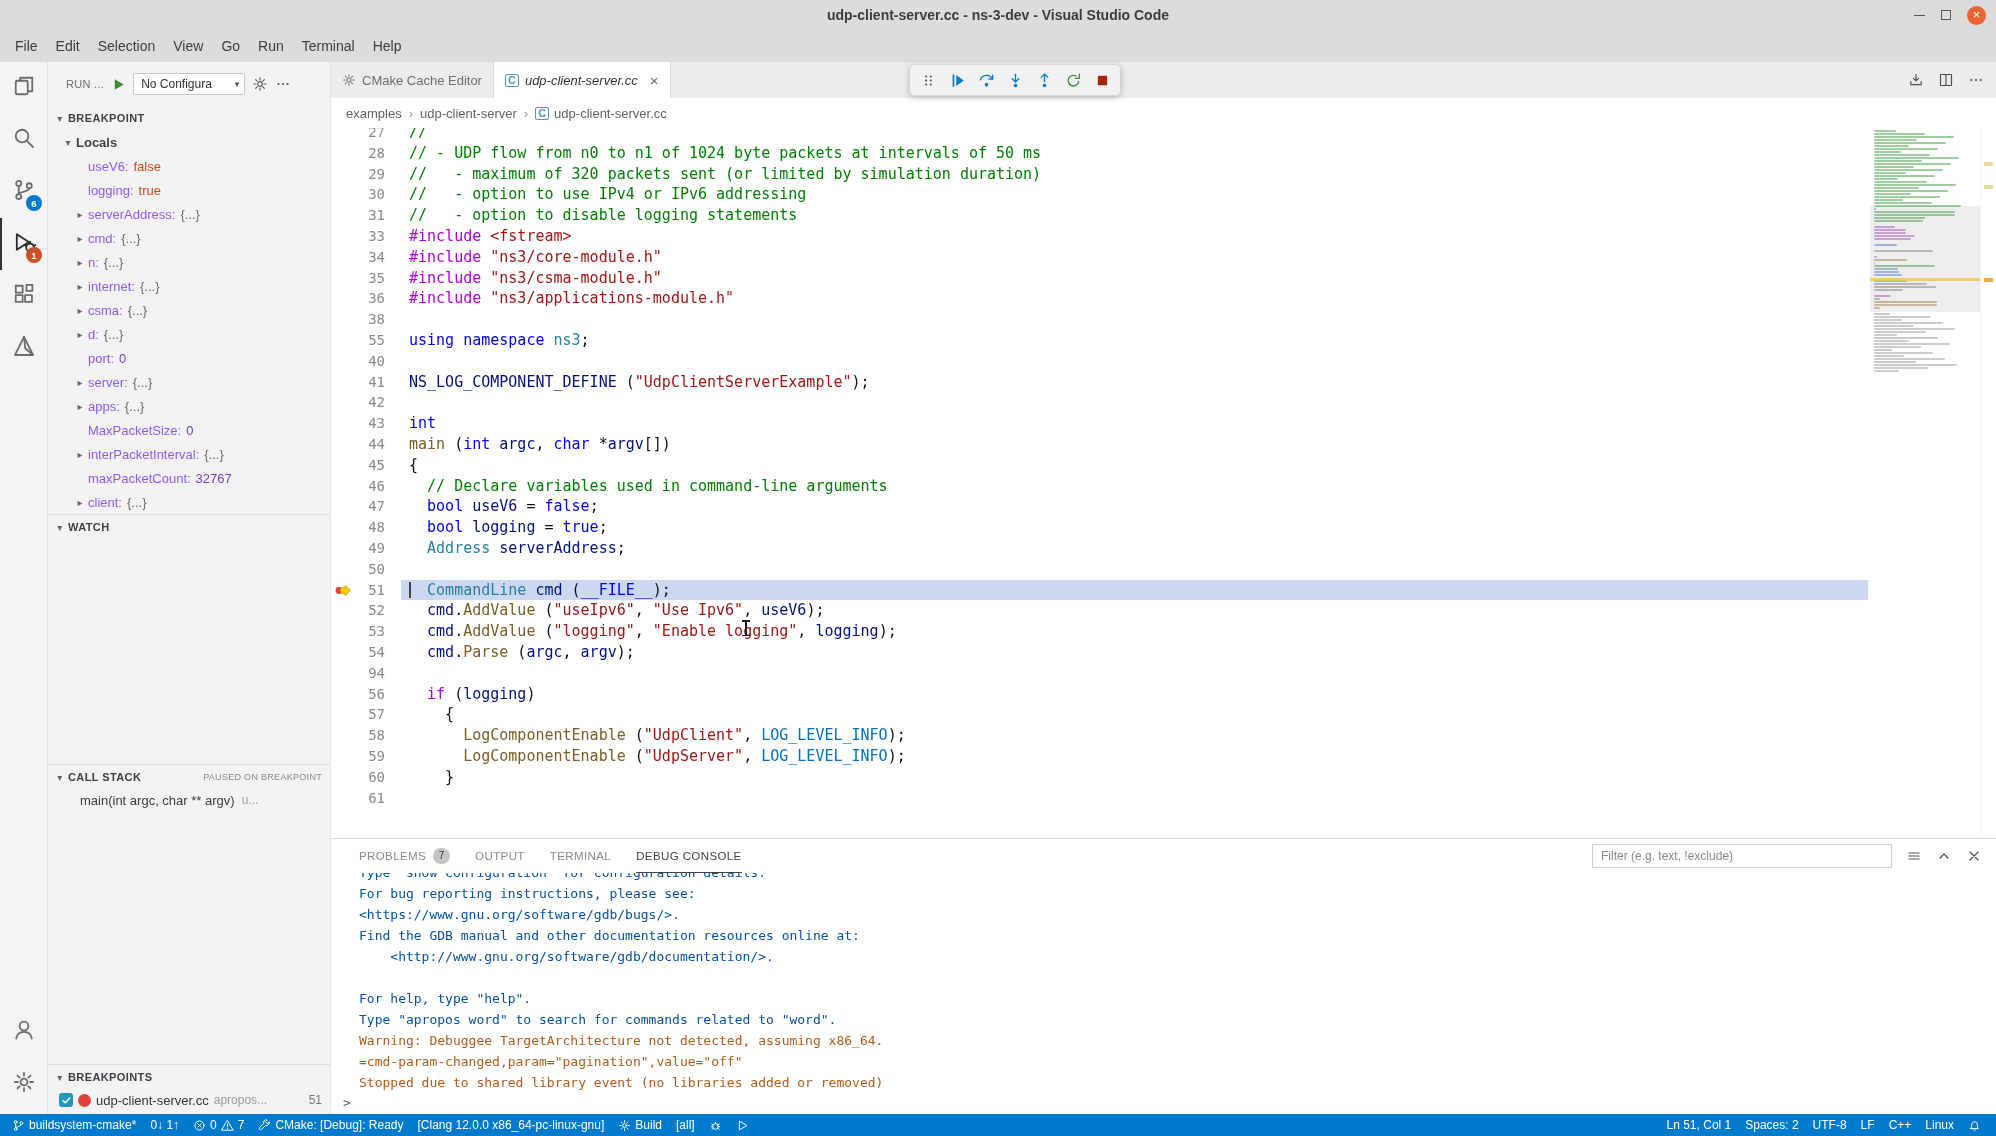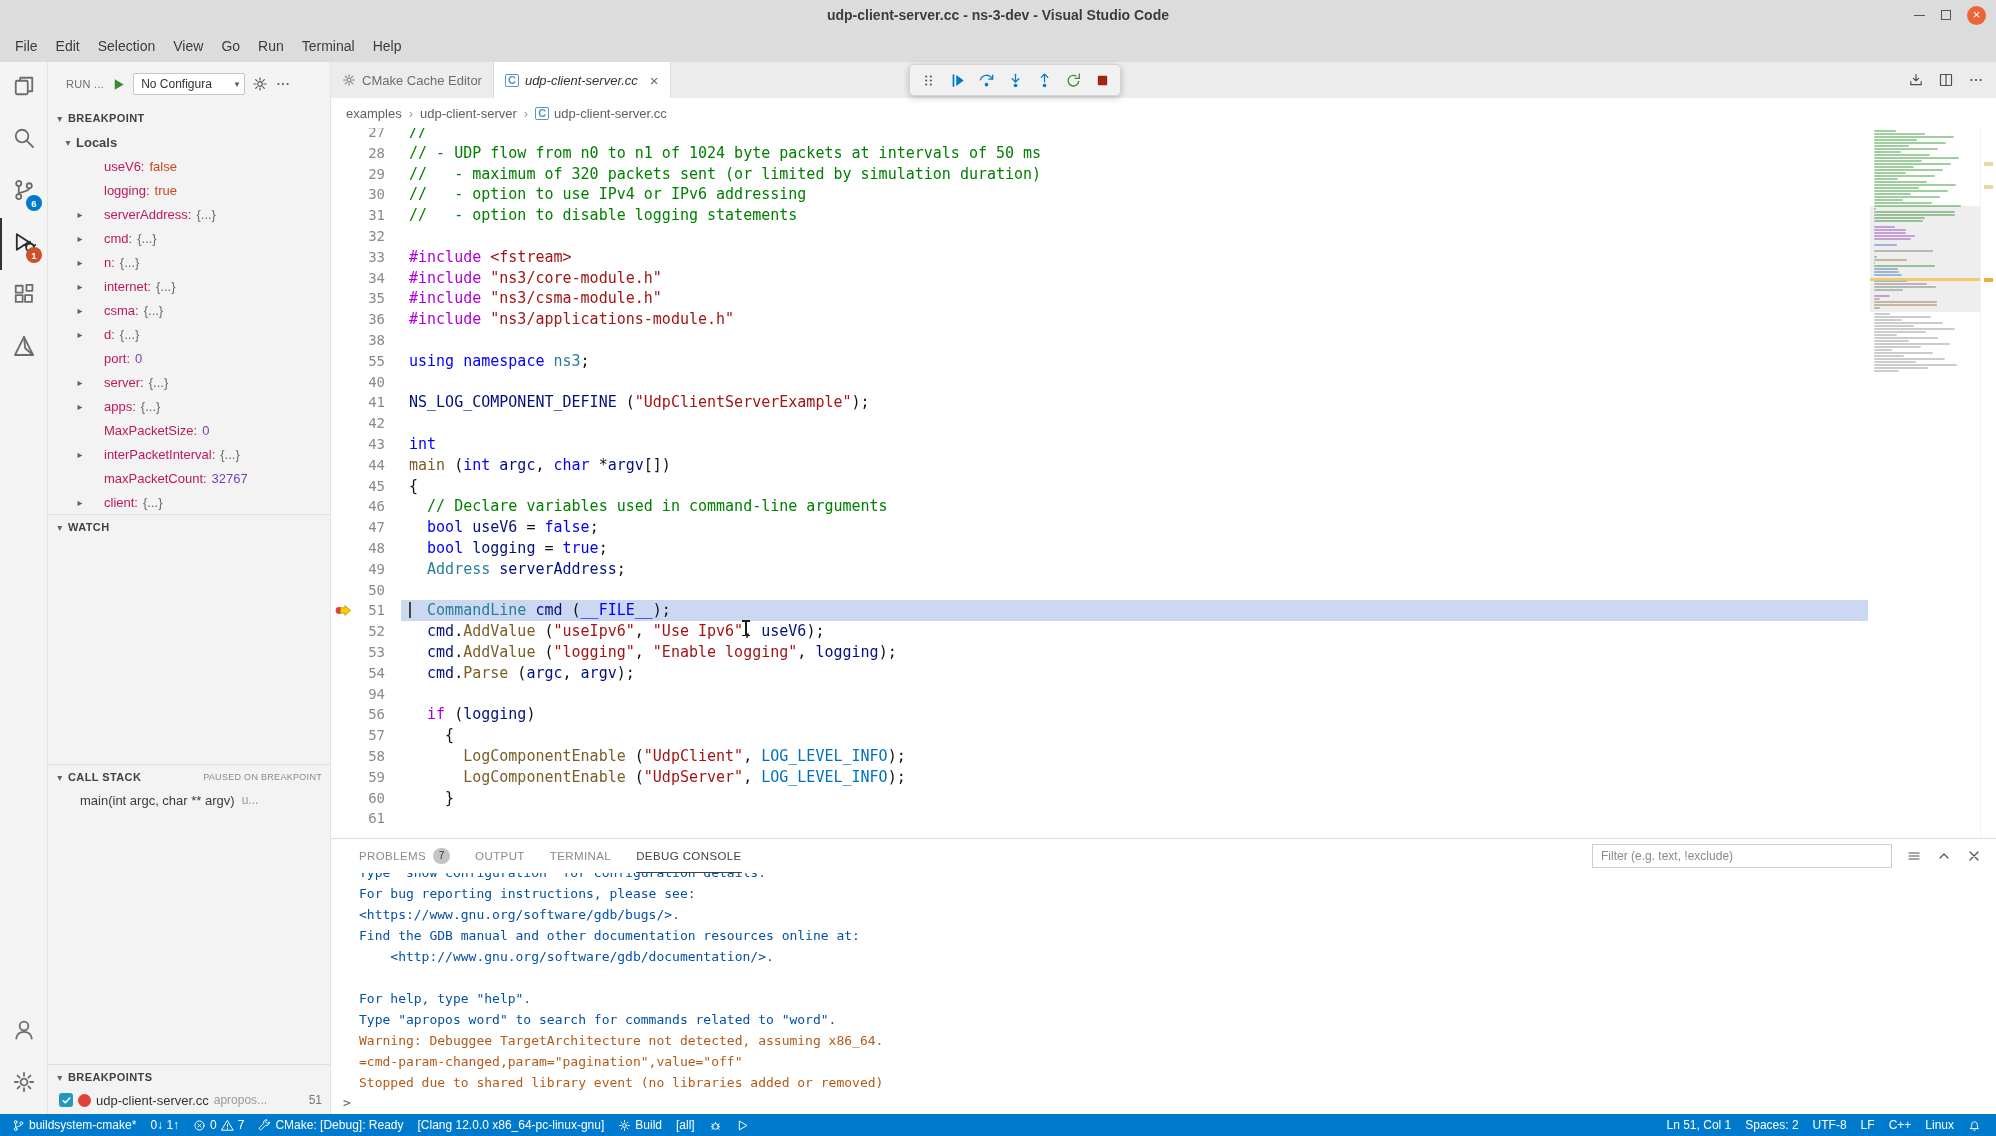--- a/index.html
+++ b/index.html
@@ -47,21 +47,21 @@
   .sec-watch{height:250px;flex:none;border-top:1px solid #e0e0e0;}
   .sec-stack{height:300px;flex:none;border-top:1px solid #e0e0e0;}
   .sec-bps{flex:1;border-top:1px solid #e0e0e0;}
   .section-header{height:24px;flex:none;display:flex;align-items:center;padding:0 8px 0 4px;font-size:11px;font-weight:700;color:#3f3f46;letter-spacing:.4px;}
   .twist{width:16px;text-align:center;font-family:"DejaVu Sans",sans-serif;font-size:10px;color:#646465;font-weight:400;flex:none;}
   .hdr-badge{margin-left:auto;font-size:9px;font-weight:400;color:#8a8a8a;letter-spacing:.3px;}
   .row{height:24px;display:flex;align-items:center;white-space:nowrap;overflow:hidden;}
   .scope-row{padding-left:12px;font-weight:700;color:#444;}
   .var-row{padding-left:40px;}
   .var-row.expandable{padding-left:24px;}
-  .vn{color:#be185d;margin-right:5px;margin-left:16px;}
+  .vn{color:#8b5cf6;margin-right:5px;}
   .vv-bool{color:#d1451e;}
   .vv-num{color:#7a3db8;}
   .vv-obj{color:#6b6b6b;}
   .frame-row{height:22px;display:flex;align-items:center;padding-left:32px;white-space:nowrap;}
   .frame-file{color:#9a9a9a;font-size:12px;margin-left:7px;}
   .bp-row{height:22px;display:flex;align-items:center;padding:0 8px 0 11px;gap:5px;white-space:nowrap;}
   .bp-check{width:14px;height:14px;border-radius:3px;background:#2596be;display:flex;align-items:center;justify-content:center;flex:none;}
   .bp-check svg{width:11px;height:11px;}
   .bp-dot{width:13px;height:13px;border-radius:50%;background:#e2403a;flex:none;}
   .bp-file{color:#333;}
@@ -505,21 +505,20 @@
           </div>
 
         <div class="editor-body">
           <div class="code-scroll">
             <div class="code-lines">
                 <div class="code-line"><span class="glyph"></span><span class="lnum">27</span><span class="lcontent"><span class="tk-c">//</span></span></div>
                 <div class="code-line"><span class="glyph"></span><span class="lnum">28</span><span class="lcontent"><span class="tk-c">// - UDP flow from n0 to n1 of 1024 byte packets at intervals of 50 ms</span></span></div>
                 <div class="code-line"><span class="glyph"></span><span class="lnum">29</span><span class="lcontent"><span class="tk-c">//   - maximum of 320 packets sent (or limited by simulation duration)</span></span></div>
                 <div class="code-line"><span class="glyph"></span><span class="lnum">30</span><span class="lcontent"><span class="tk-c">//   - option to use IPv4 or IPv6 addressing</span></span></div>
                 <div class="code-line"><span class="glyph"></span><span class="lnum">31</span><span class="lcontent"><span class="tk-c">//   - option to disable logging statements</span></span></div>
-                <div class="code-line"><span class="glyph"></span><span class="lnum">32</span><span class="lcontent"><span class="tk-d">&nbsp;</span></span></div>
                 <div class="code-line"><span class="glyph"></span><span class="lnum">33</span><span class="lcontent"><span class="tk-p">#include </span><span class="tk-s">&lt;fstream&gt;</span></span></div>
                 <div class="code-line"><span class="glyph"></span><span class="lnum">34</span><span class="lcontent"><span class="tk-p">#include </span><span class="tk-s">"ns3/core-module.h"</span></span></div>
                 <div class="code-line"><span class="glyph"></span><span class="lnum">35</span><span class="lcontent"><span class="tk-p">#include </span><span class="tk-s">"ns3/csma-module.h"</span></span></div>
                 <div class="code-line"><span class="glyph"></span><span class="lnum">36</span><span class="lcontent"><span class="tk-p">#include </span><span class="tk-s">"ns3/applications-module.h"</span></span></div>
                 <div class="code-line"><span class="glyph"></span><span class="lnum">38</span><span class="lcontent"><span class="tk-d">&nbsp;</span></span></div>
                 <div class="code-line"><span class="glyph"></span><span class="lnum">55</span><span class="lcontent"><span class="tk-k">using</span><span class="tk-d"> </span><span class="tk-k">namespace</span><span class="tk-d"> </span><span class="tk-t">ns3</span><span class="tk-d">;</span></span></div>
                 <div class="code-line"><span class="glyph"></span><span class="lnum">40</span><span class="lcontent"><span class="tk-d">&nbsp;</span></span></div>
                 <div class="code-line"><span class="glyph"></span><span class="lnum">41</span><span class="lcontent"><span class="tk-v">NS_LOG_COMPONENT_DEFINE</span><span class="tk-d"> (</span><span class="tk-s">"UdpClientServerExample"</span><span class="tk-d">);</span></span></div>
                 <div class="code-line"><span class="glyph"></span><span class="lnum">42</span><span class="lcontent"><span class="tk-d">&nbsp;</span></span></div>
                 <div class="code-line"><span class="glyph"></span><span class="lnum">43</span><span class="lcontent"><span class="tk-k">int</span></span></div>

